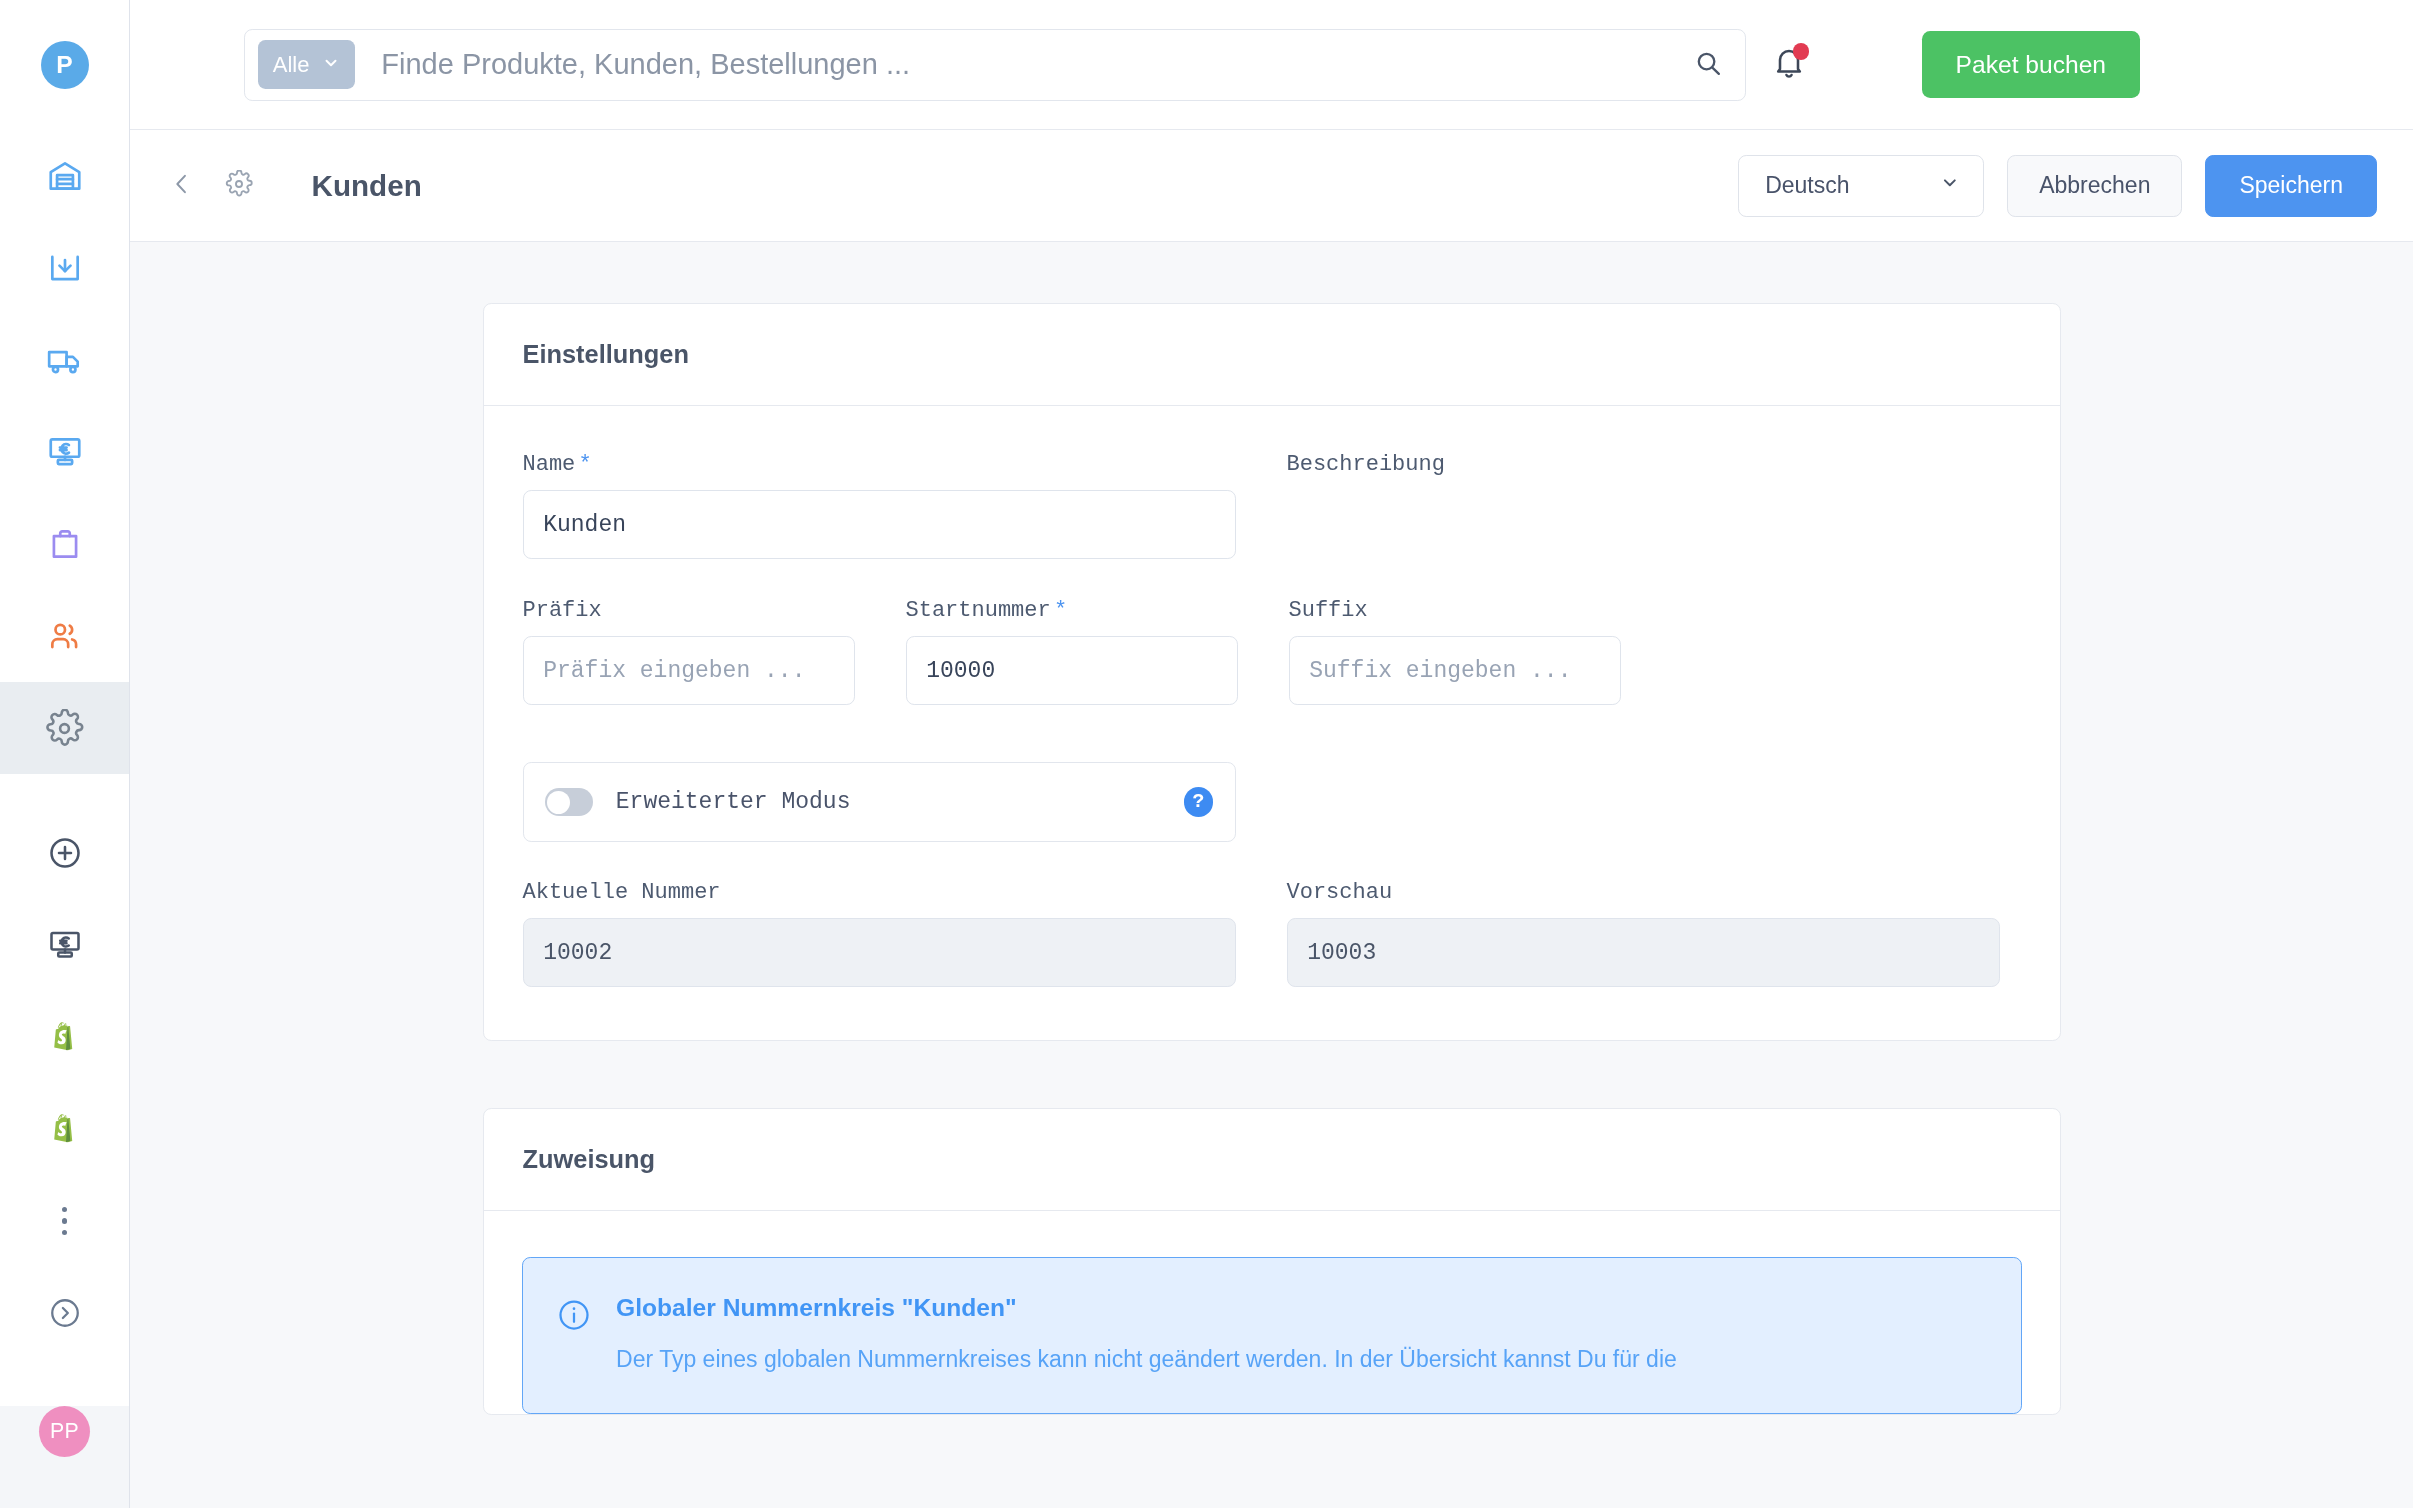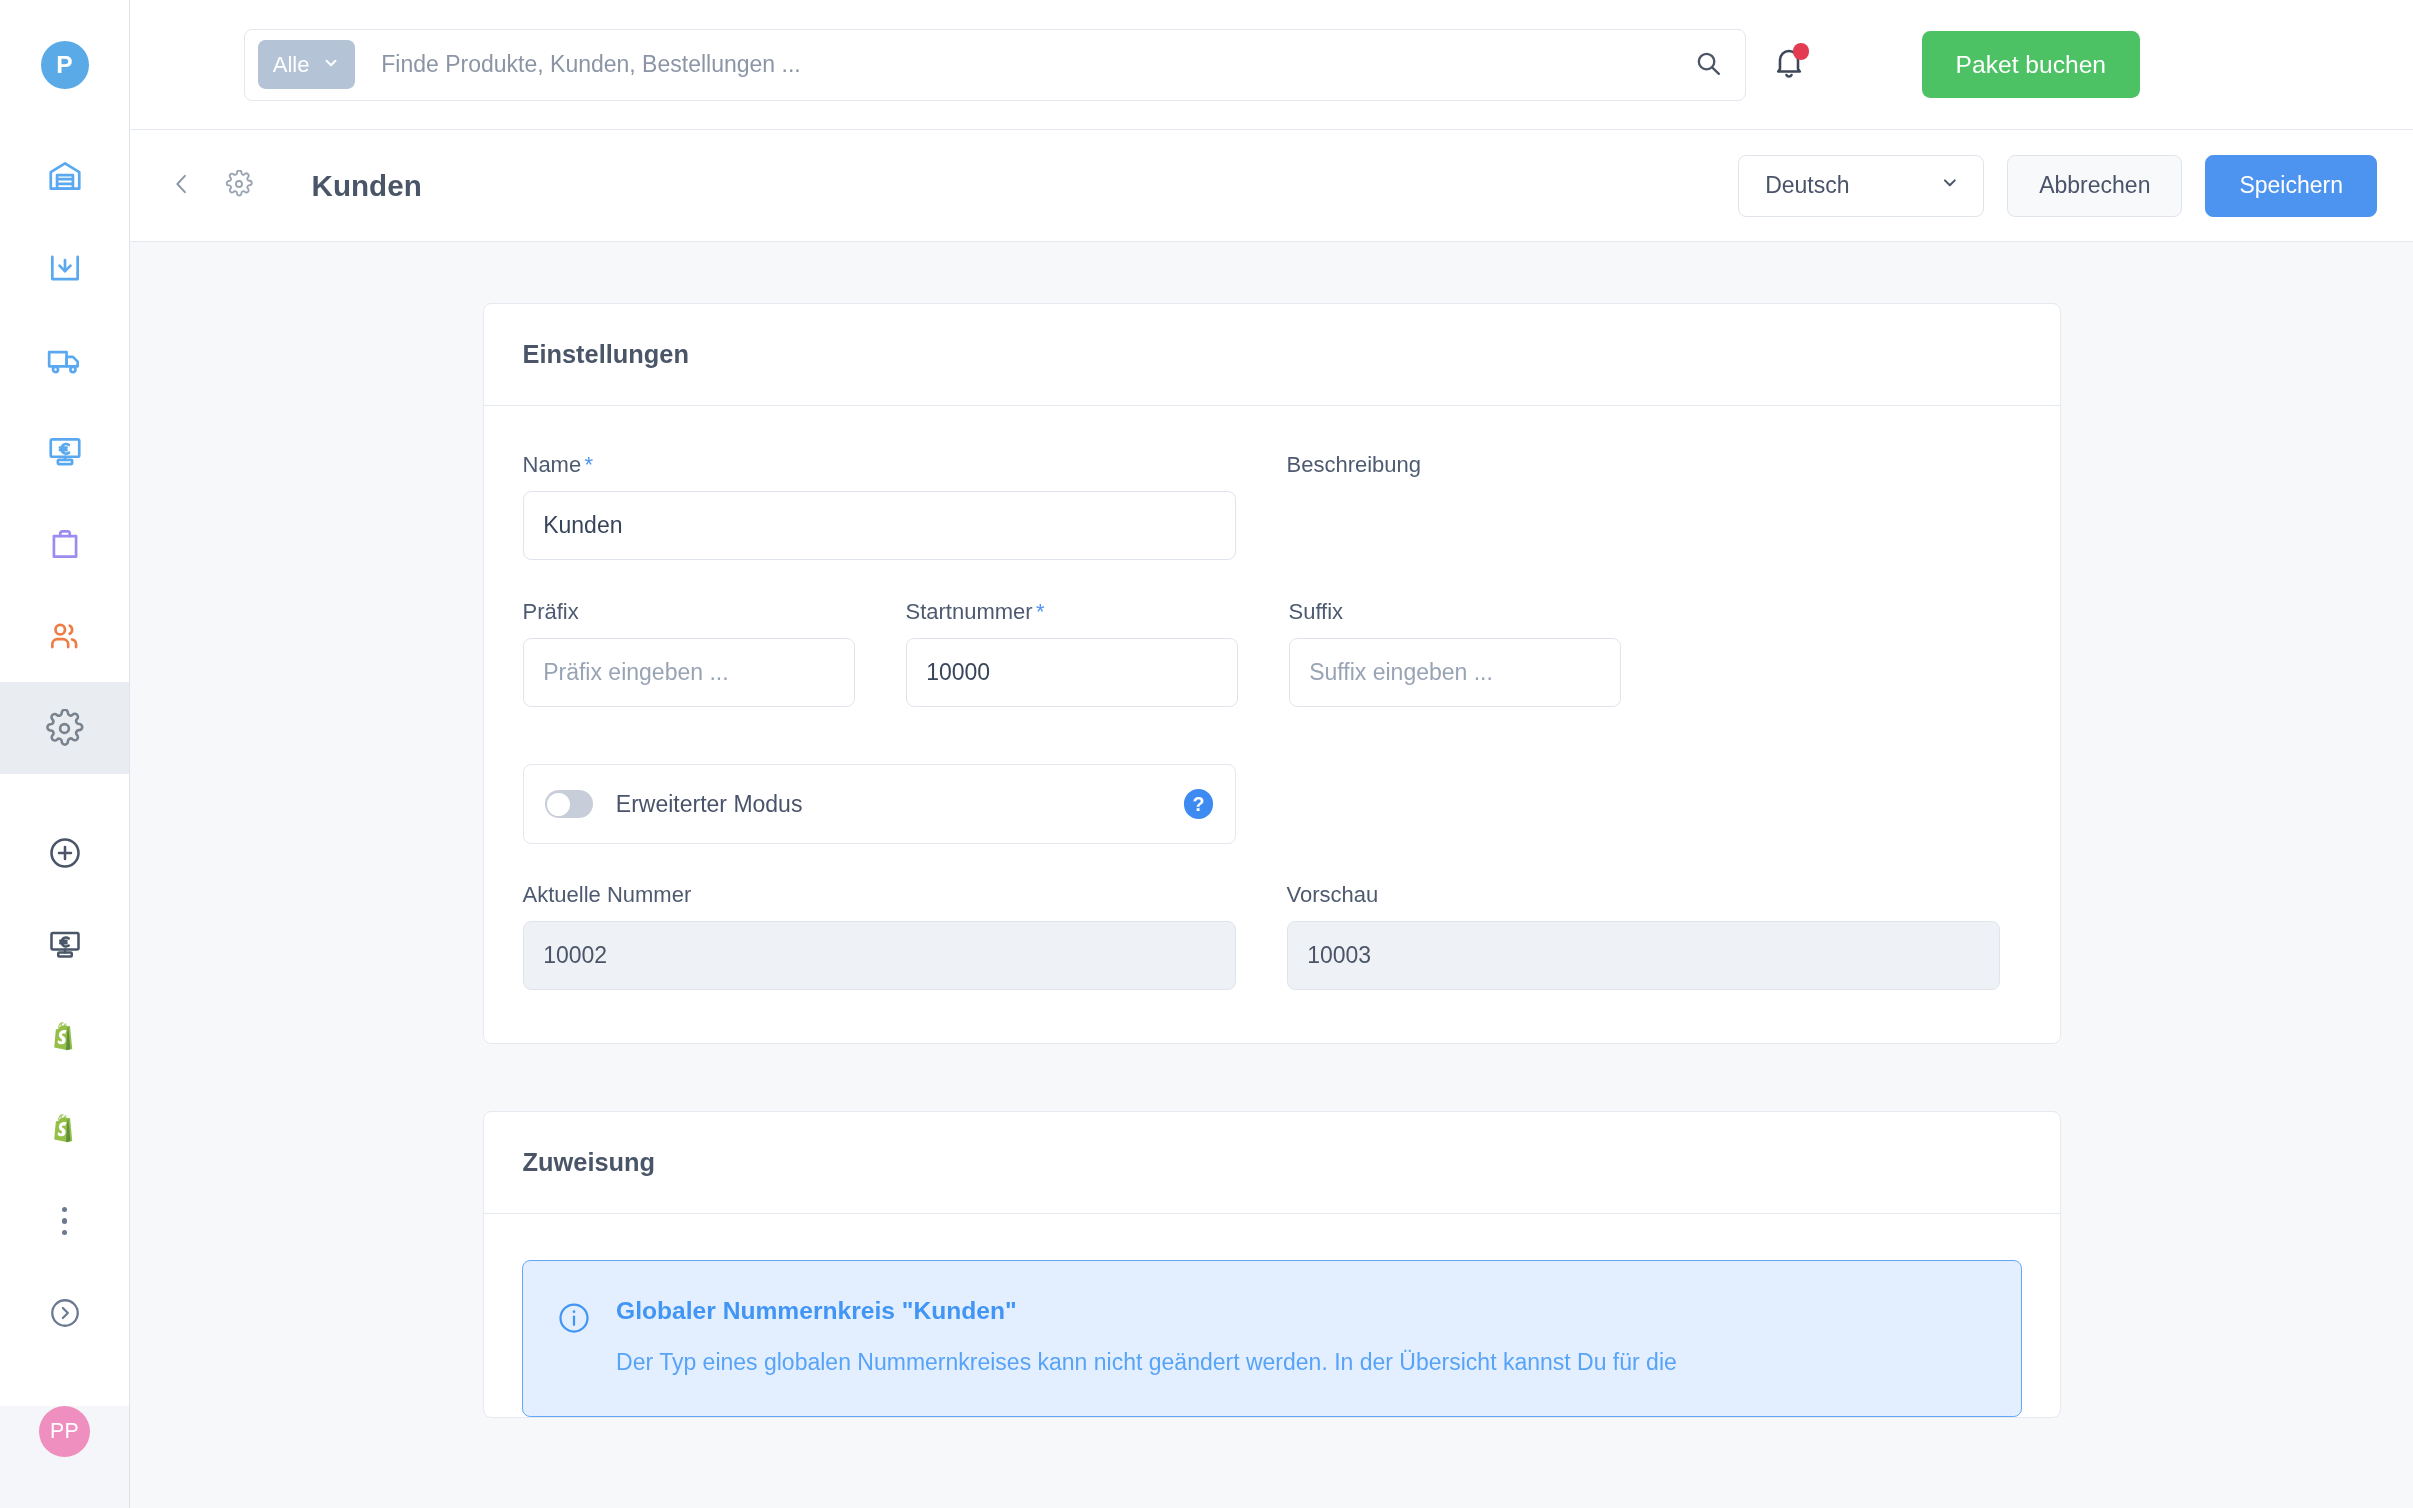--- a/index.html
+++ b/index.html
@@ -64,21 +64,21 @@
     display: flex; align-items: center; padding: 0 9.9px 0 13px;
   }
   .scope-pill {
     background: #b4c3d6; color: #fff; border-radius: 7.4px;
     height: 49px; min-width: 97px; padding: 0 14.8px;
     display: flex; align-items: center; justify-content: space-between; gap: 13px;
     font-size: 22px; cursor: pointer;
   }
   .search-input {
     flex: 1; border: 0; outline: none; background: transparent;
-    font-size: 23px; color: #3f4a5a; padding-left: 26px;
+    font-size: 29px; color: #3f4a5a; padding-left: 26px;
     font-family: inherit;
   }
   .search-input::placeholder { color: #8b95a5; }
   .icon-btn-sq {
     width: 54px; height: 54px; border: 0; background: transparent;
     display: flex; align-items: center; justify-content: center; cursor: pointer;
   }
   .bell-wrap { position: relative; margin-left: 24.6px; cursor: pointer; }
   .bell-dot {
     position: absolute; top: -1.6px; right: -2.5px;
@@ -116,21 +116,21 @@
   .content { flex: 1; overflow: hidden; padding: 61px 0 0 0; }
   .card {
     width: 1578px; margin: 0 auto 67px auto;
     background: #fff; border: 1.6px solid #e6e9ef; border-radius: 8.2px;
   }
   .card-head {
     height: 102px; display: flex; align-items: center;
     padding: 0 39px; border-bottom: 1.6px solid #e6e9ef;
   }
   .card-title { font-size: 25.4px; font-weight: bold; color: #4a5568; }
-  .card-body { padding: 46px 39px 53px 39px; }
+  .card-body { padding: 46px 39px 53px 39px; font-family: Liberation Mono, monospace; }
 
   .row { display: flex; gap: 51px; margin-bottom: 39px; }
   .row:last-child { margin-bottom: 0; }
   .field { display: flex; flex-direction: column; }
   .f-half { width: 713px; }
   .f-small { width: 332px; }
   .label {
     font-size: 22px; color: #4d5a70; margin-bottom: 13px;
   }
   .req { color: #4d94f0; margin-left: 3.3px; }

